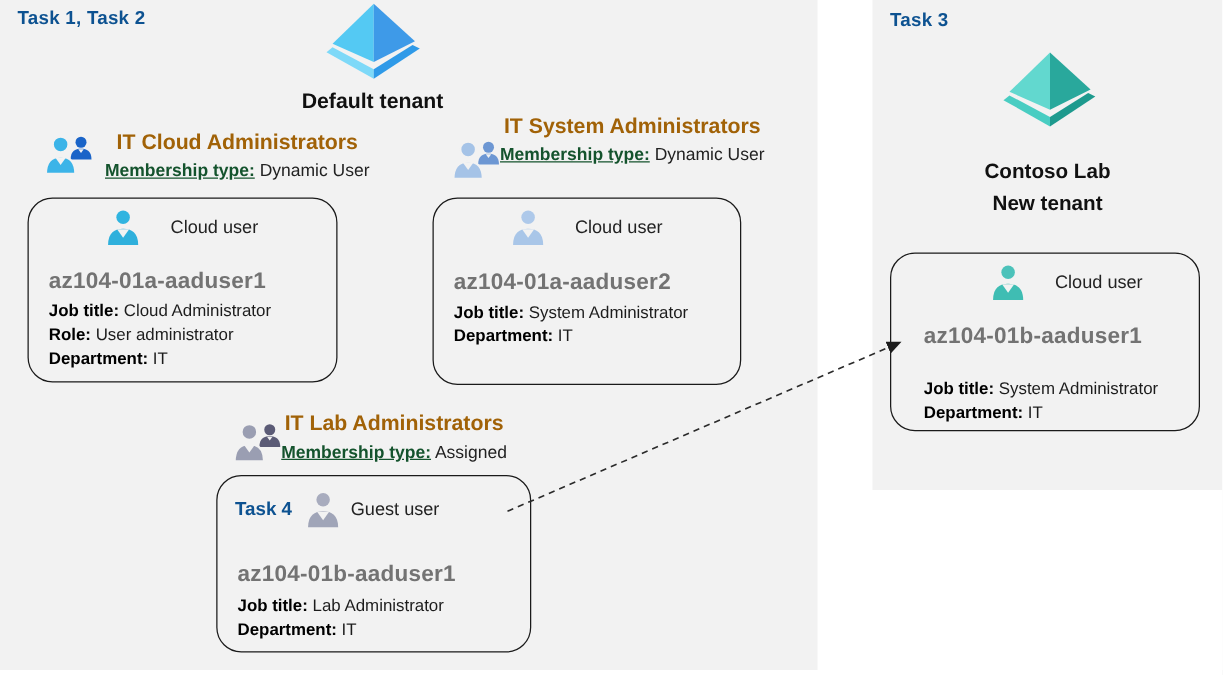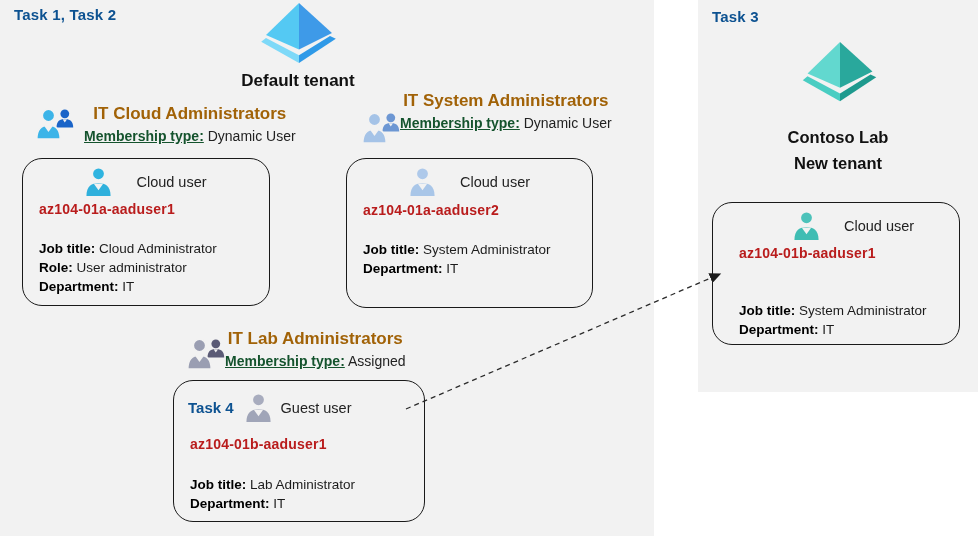--- a/index.html
+++ b/index.html
@@ -29,22 +29,22 @@
     position:absolute;border:1.4px solid #1a1a1a;border-radius:20px;
     background:transparent;box-sizing:border-box;
   }
   .card-header{
     display:flex;align-items:center;justify-content:center;
     padding-top:8px;gap:24px;font-size:14.5px;color:#222;
   }
   .card-header.left-align{justify-content:flex-start;padding-left:14px;}
   .card-task{font-weight:bold;font-size:15px;color:#0d5291;margin-right:2px;}
   .user-name{
-    position:absolute;left:16px;font-weight:bold;font-size:14px;color:#b91c1c;
-    letter-spacing:.2px;white-space:nowrap;
+    position:absolute;left:16px;font-weight:bold;font-size:18px;color:#737373;
+    letter-spacing:.2px;white-space:nowrap;margin-top:13px;
   }
   .fields{position:absolute;left:16px;font-size:13.5px;line-height:19px;white-space:nowrap;}
   .fields b{color:#000;}
   .arrow-overlay{position:absolute;left:0;top:0;pointer-events:none;}
   svg{display:block;}
 </style>
 </head>
 <body>
 
 <div class="stage">

